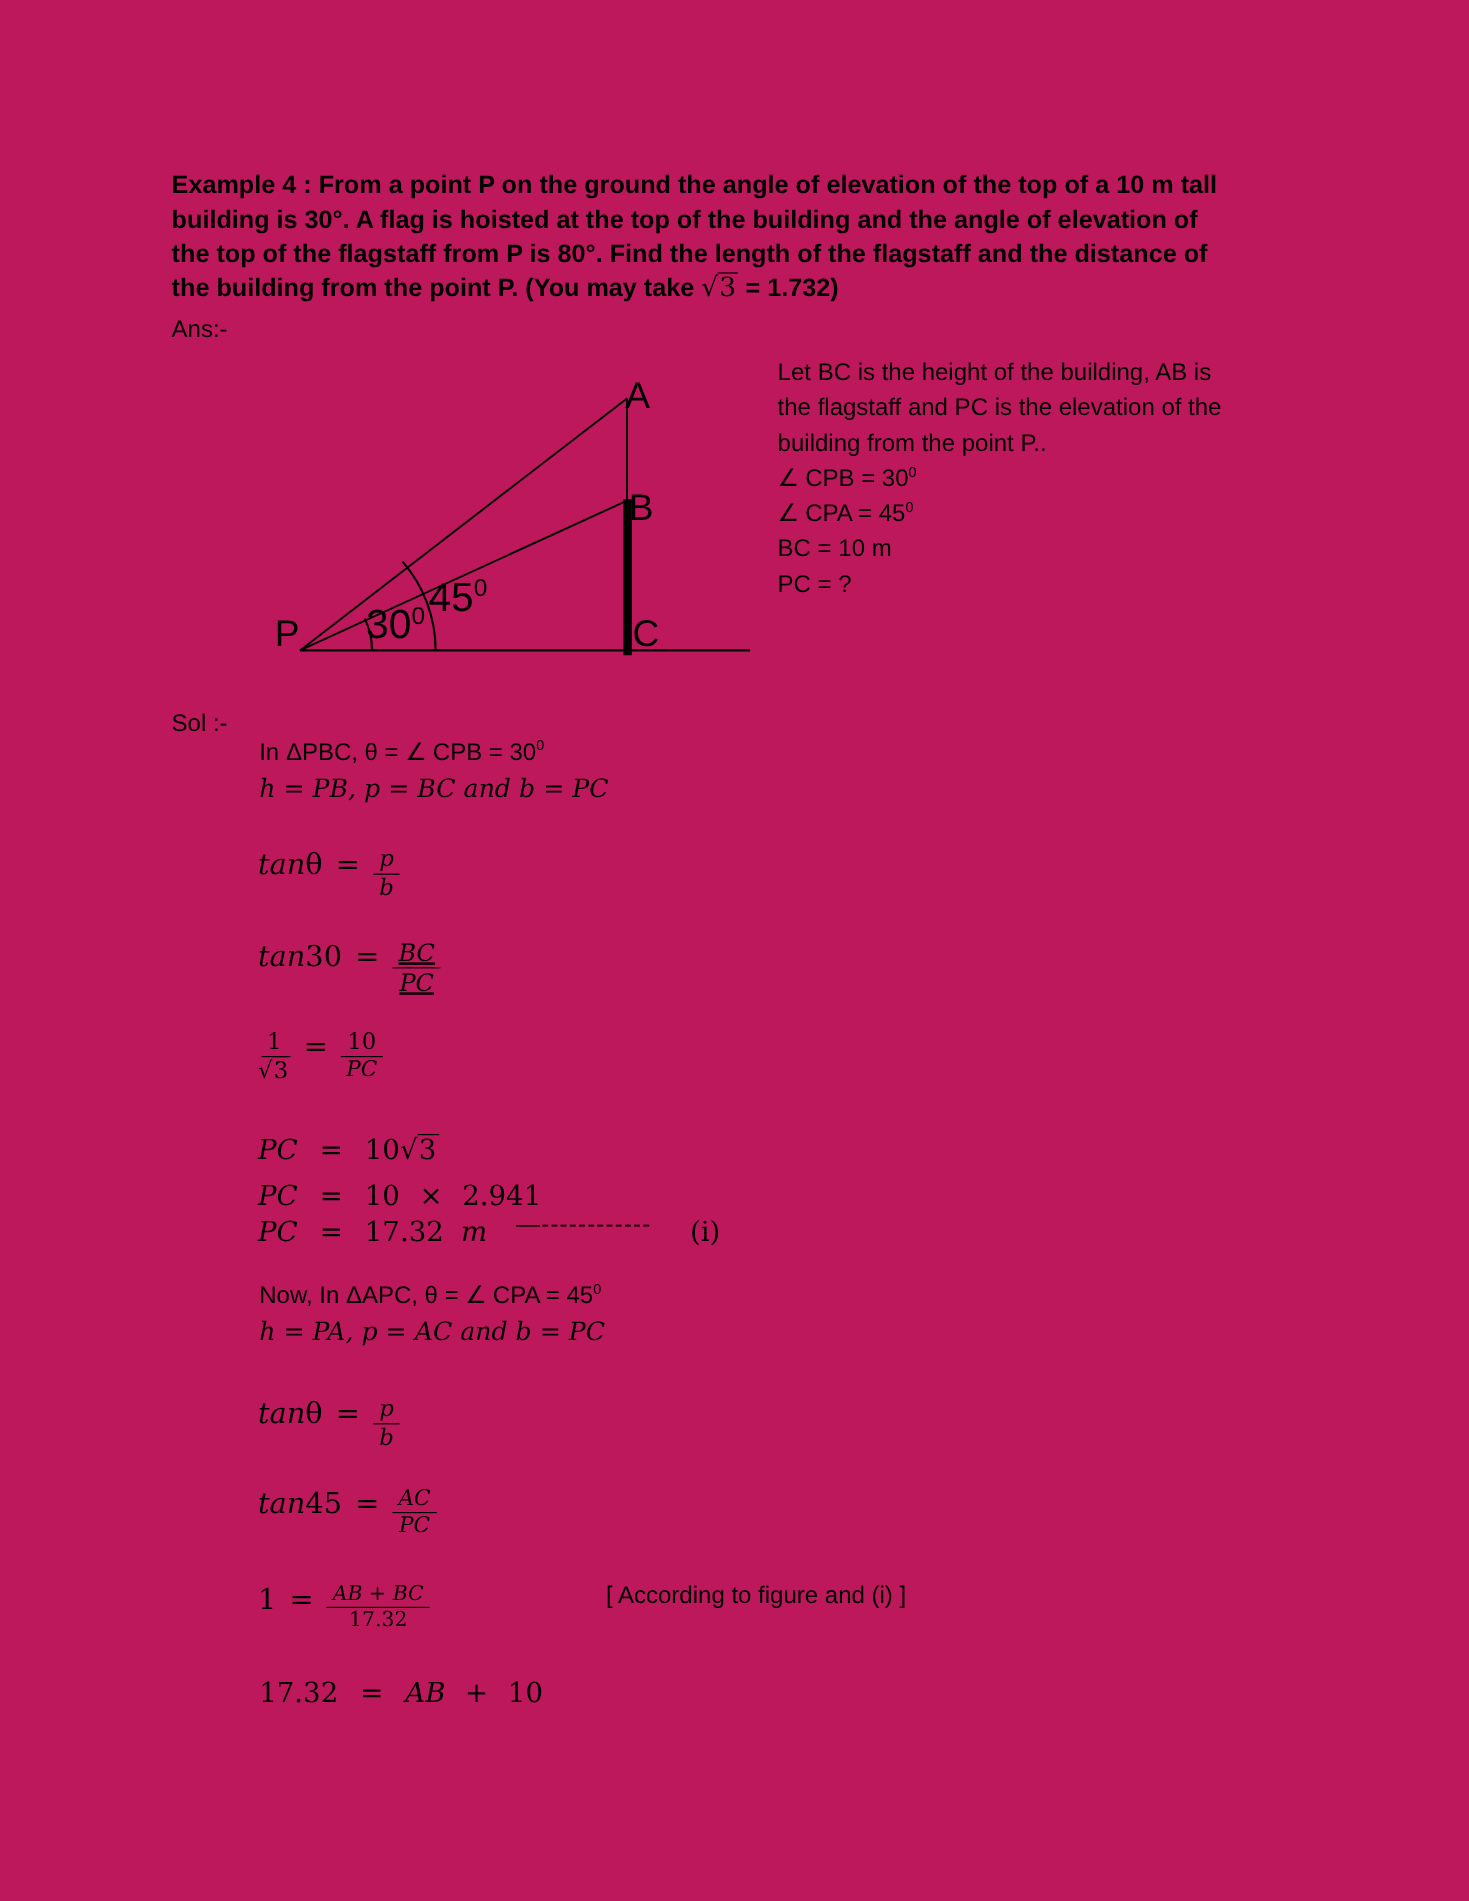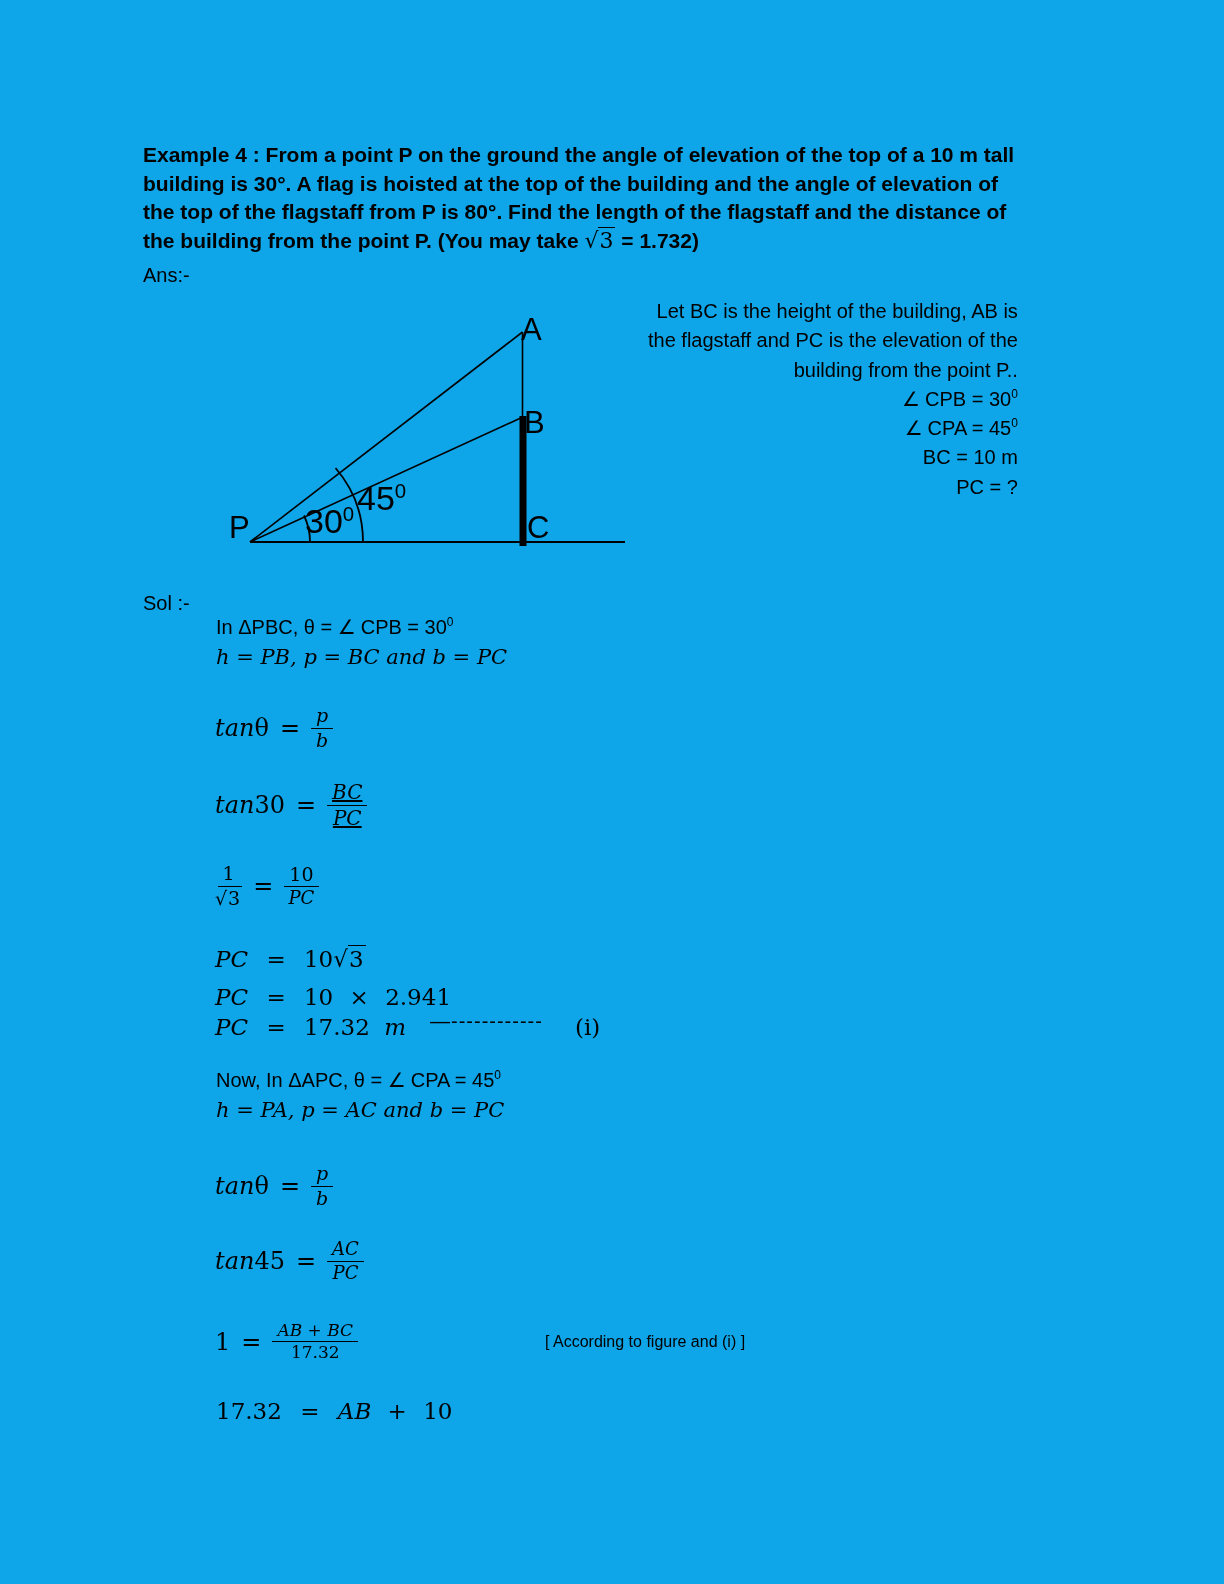--- a/index.html
+++ b/index.html
@@ -2,35 +2,35 @@
 <html><head>
 <meta charset="utf-8">
 <style>
   html, body { margin: 0; padding: 0; }
   body {
     width: 1224px; height: 1584px;
     background: #ffffff;
     font-family: "Liberation Sans", sans-serif;
     color: #000;
   }
-  .page { position: relative; width: 1224px; height: 1584px; background: #0ea5e9; overflow: hidden; }
+  .page { position: relative; width: 1224px; height: 1584px; background: #be185d; overflow: hidden; }
   .abs { position: absolute; white-space: nowrap; }
 
   
   .heading-line { font-weight: 700; font-size: 21px; line-height: 28.6px; white-space: nowrap; }
   .heading-line .mathpart { font-family: "DejaVu Serif", serif; font-weight: 400; font-size: 22px; }
 
-  .body20 { font-size: 20px; line-height: 29.3px; text-align: right; }
+  .body20 { font-size: 20px; line-height: 29.3px; }
 
   
   .serif { font-family: "DejaVu Serif", serif; }
   .it { font-style: italic; }
   .math24 { font-family: "DejaVu Serif", serif; font-size: 24px; }
   .math23 { font-family: "DejaVu Serif", serif; font-size: 23px; }
-  .eq { display: flex; align-items: center; }
+  .eq { display: flex; }
   .eq-sign { margin: 0 11px; }
   .frac { display: inline-flex; flex-direction: column; align-items: center; font-size: 19px; line-height: 1.12; text-align: center; }
   .frac .num { border-bottom: 1.6px solid #000; padding: 0 5px 1px 5px; display: block; }
   .frac .den { padding-top: 1px; display: block; }
   .sqrt { display: inline-block; white-space: nowrap; }
   .sqrt .radicand { border-top: 1.6px solid #000; padding: 0 2px 0 1px; }
   .sup0 { font-size: 60%; vertical-align: super; line-height: 0; }
 
   
   .diagram-label { position: absolute; font-size: 31px; line-height: 1; }
@@ -162,21 +162,21 @@
       </span>
   </div>
 
   <div class="abs eq math24" style="left:215px; top:1319px; height:45px; width:600px;">
     <span>1</span>
     <span class="eq-sign">=</span>
     <span class="frac" style="font-size:17px;">
         <span class="num it">AB + BC</span>
         <span class="den">17.32</span>
       </span>
-    <span class="abs" style="left:290px; font-family:'Liberation Sans',sans-serif; font-size:16px;margin-left:40px;">[ According to figure and (i) ]</span>
+    <span class="abs" style="left:290px; font-family:'Liberation Sans',sans-serif; font-size:20px;">[ According to figure and (i) ]</span>
   </div>
 
   <div class="abs math23" style="left:216px; top:1398px;">
     <span>17.32</span>
     <span class="eq-sign">=</span>
     <span class="it">AB</span>
     <span class="eq-sign" style="margin:0 9px;">+</span>
     <span>10</span>
   </div>
 

